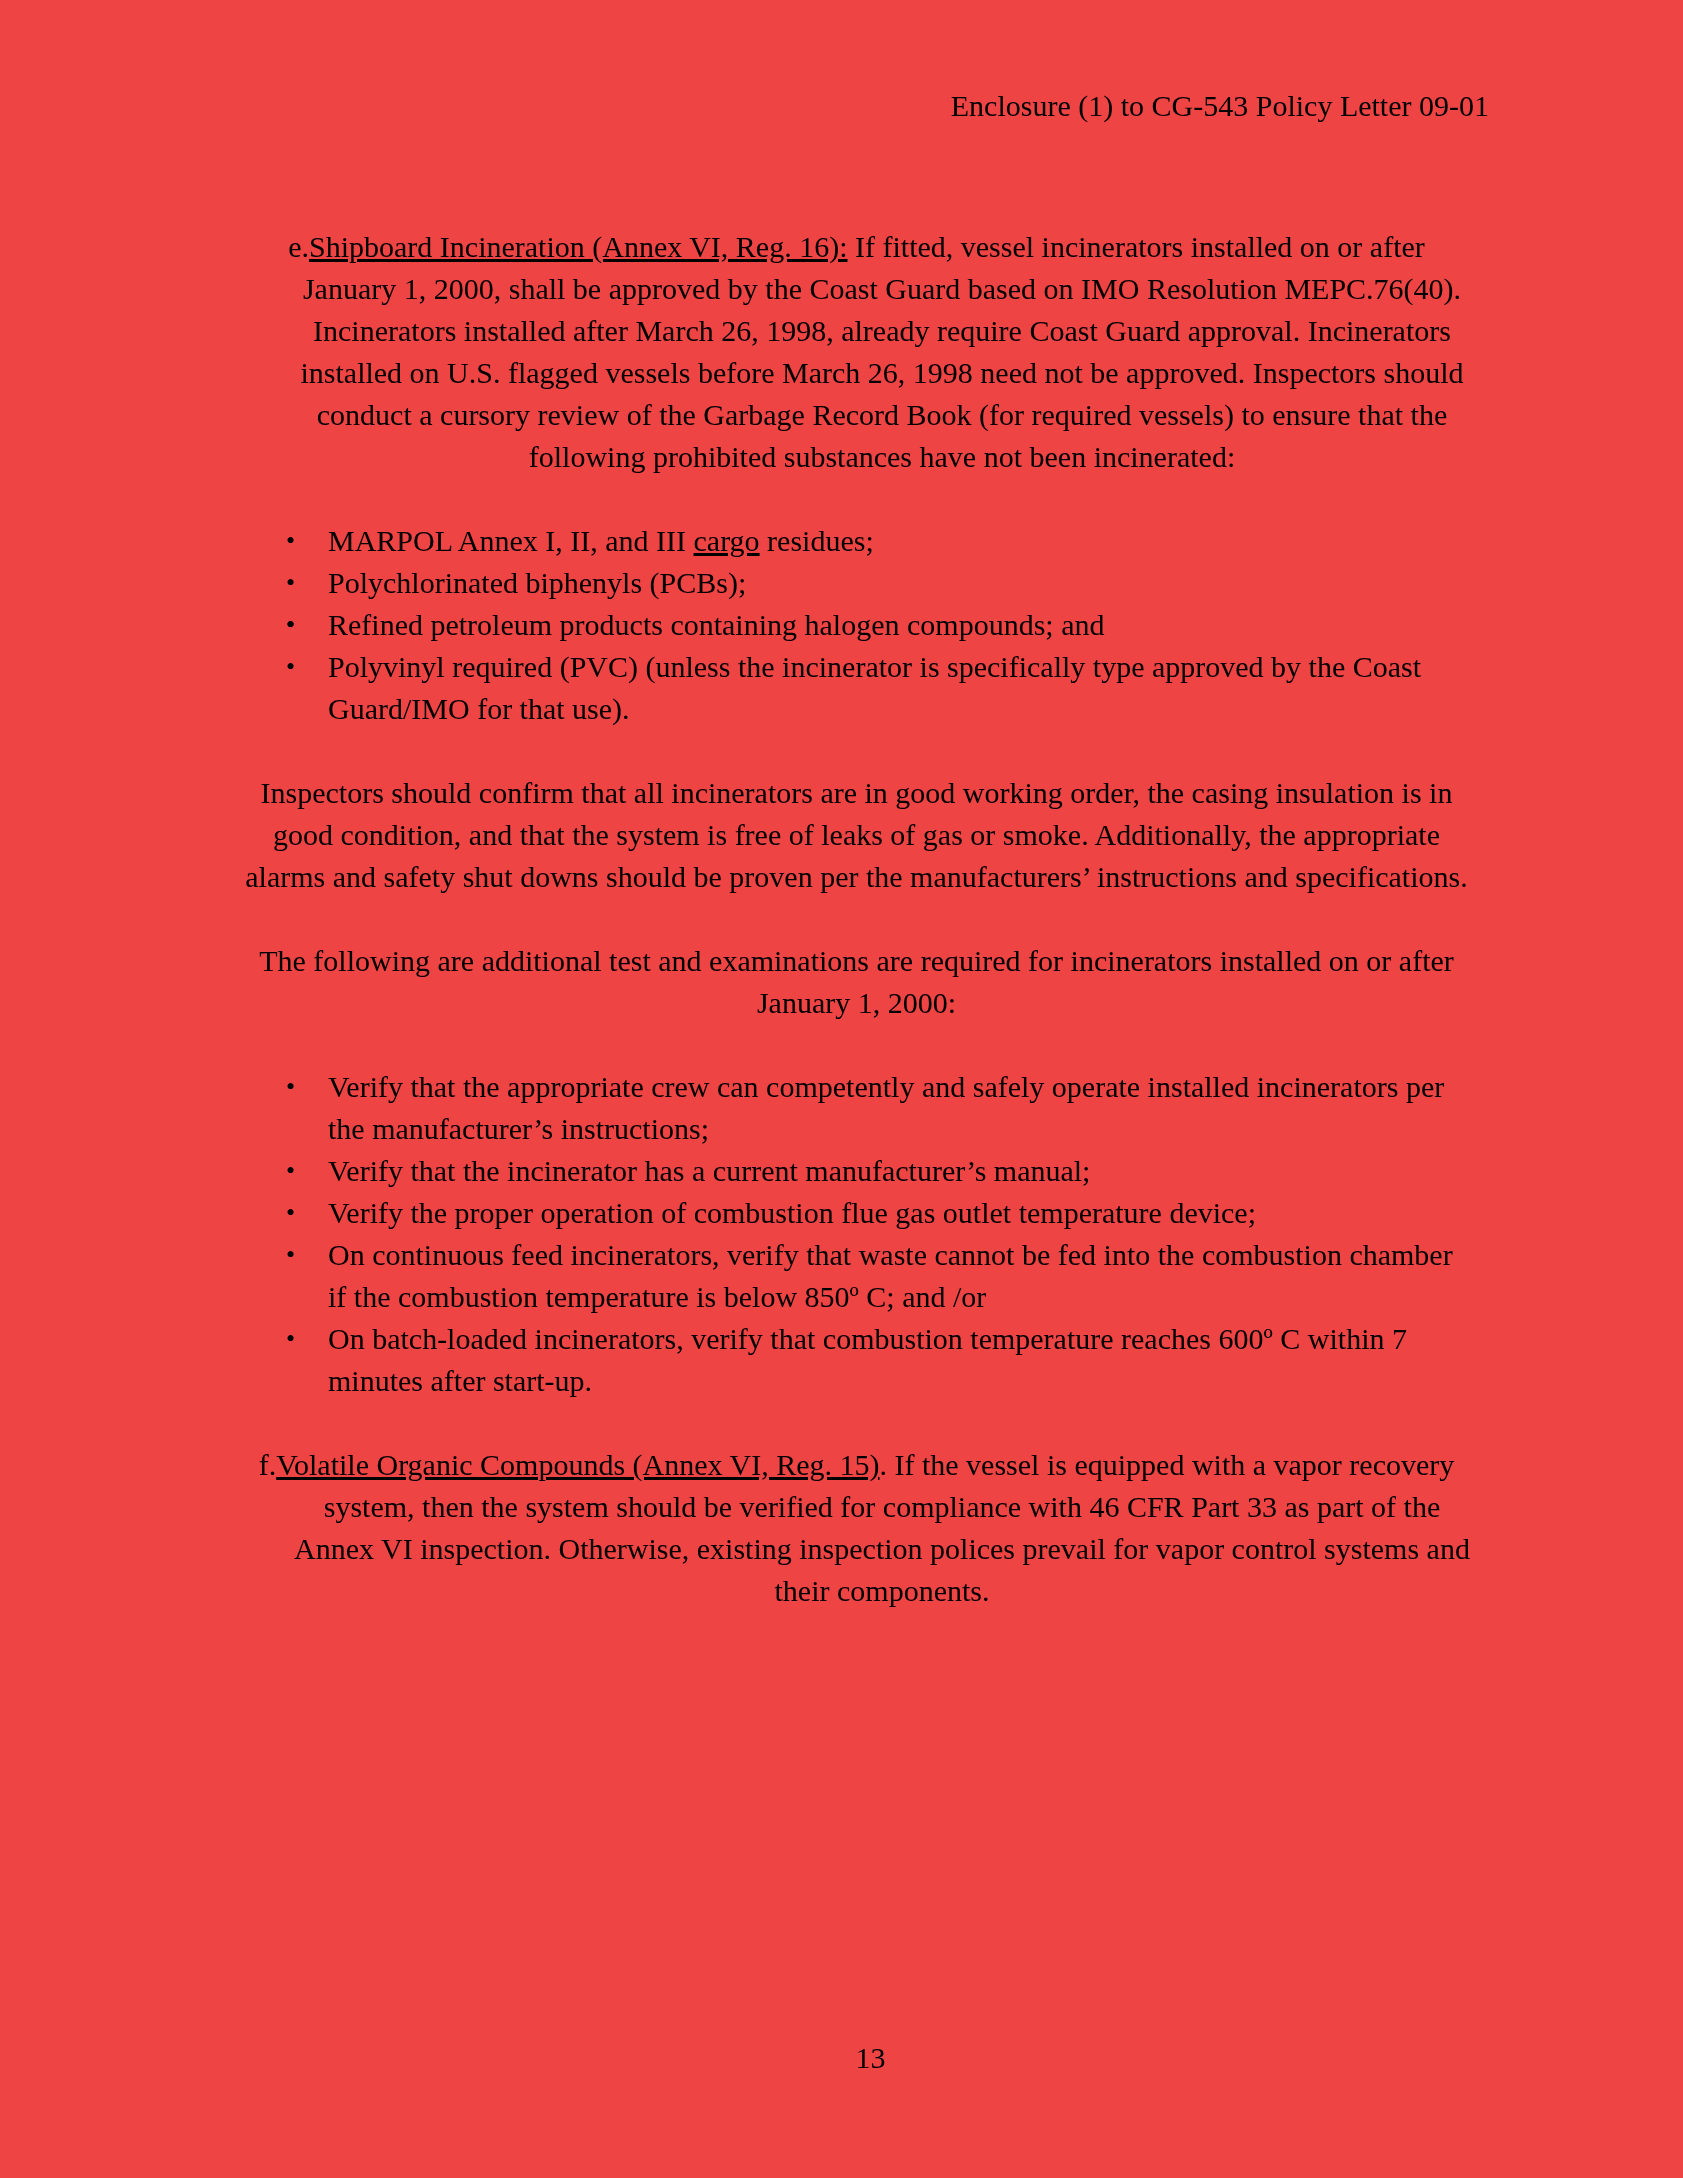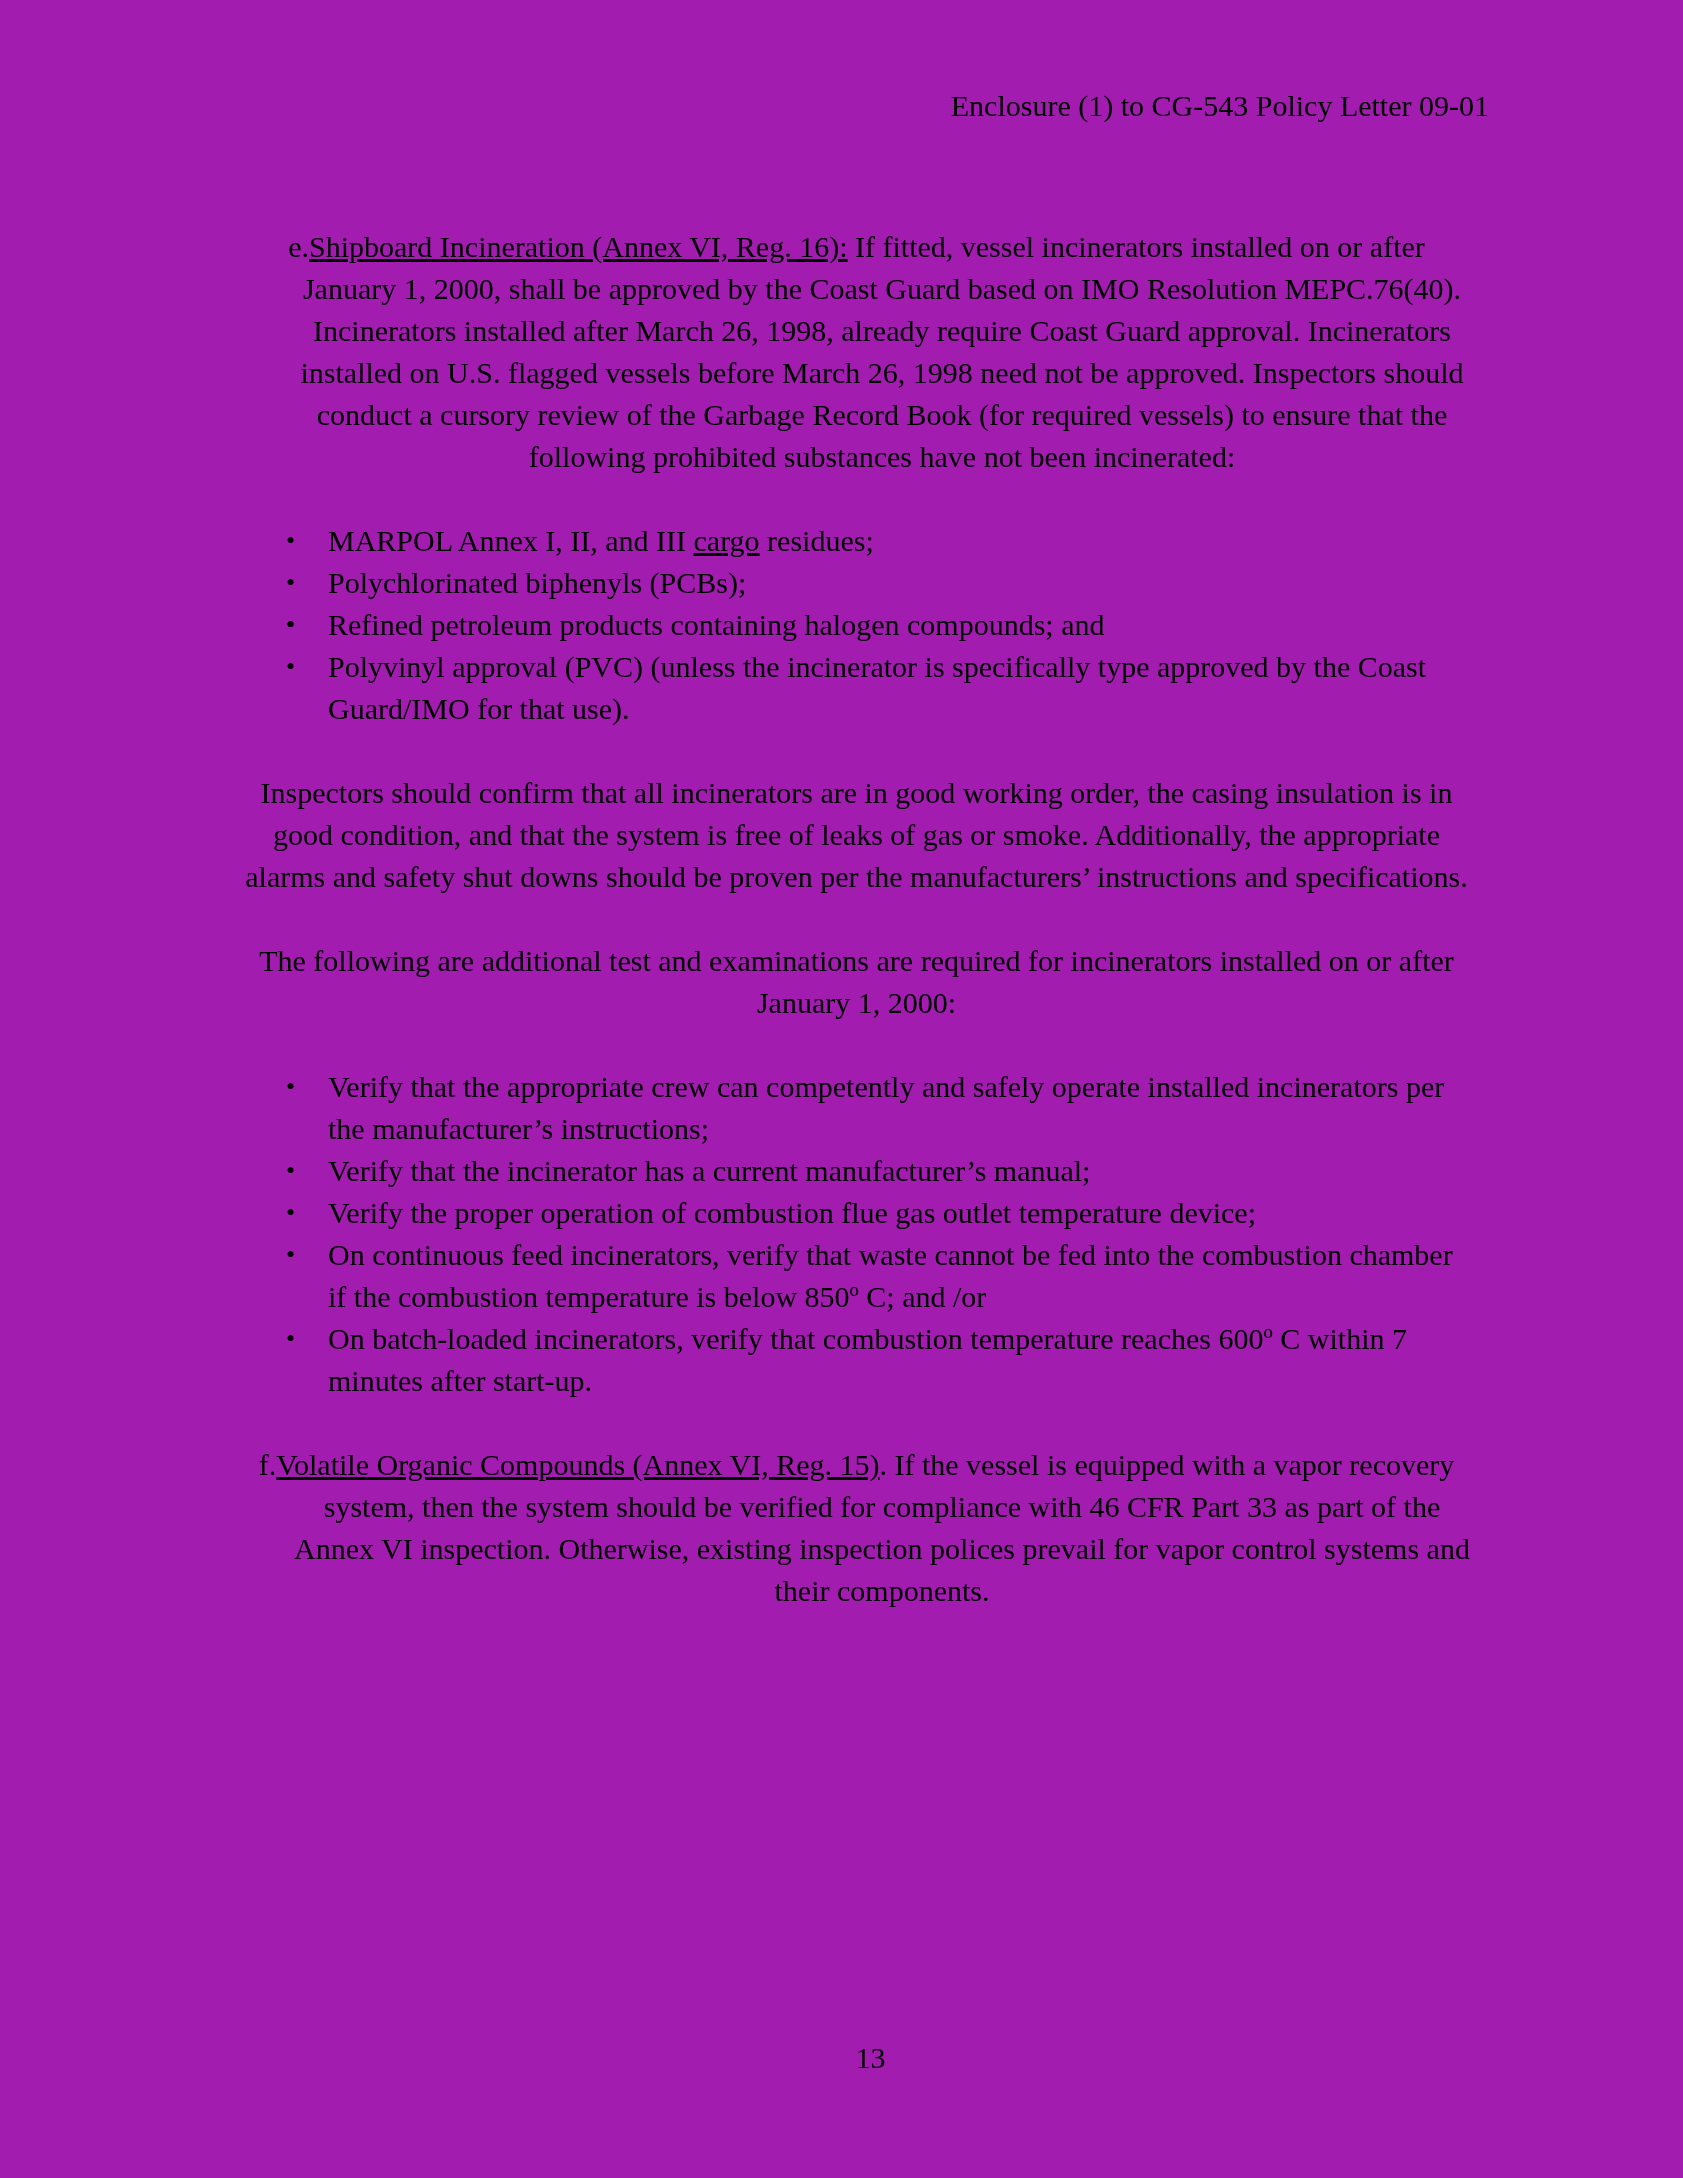--- a/index.html
+++ b/index.html
@@ -8,21 +8,21 @@
     background: #ffffff;
   }
   body {
     font-family: "Liberation Serif", "DejaVu Serif", serif;
     color: #000000;
   }
   .page {
     position: relative;
     width: 1683px;
     height: 2178px;
-    background: #a21caf;
+    background: #ef4444;
     box-sizing: border-box;
     overflow: hidden;
   }
   .header {
     position: absolute;
     top: 87px;
     right: 194px;
     font-size: 30px;
     line-height: 1.25;
     white-space: nowrap;
@@ -92,21 +92,21 @@
 
     <p class="para hang"><span class="marker">e.</span><u class="ttl">Shipboard Incineration (Annex VI, Reg. 16):</u><span>  If fitted, vessel incinerators installed on or after January 1, 2000, shall be approved by the Coast Guard based on IMO Resolution MEPC.76(40).  Incinerators installed after March 26, 1998, already require Coast Guard approval.  Incinerators installed on U.S. flagged vessels before March 26, 1998 need not be approved.  Inspectors should conduct a cursory review of the Garbage Record Book (for required vessels) to ensure that the following prohibited substances have not been incinerated:</span></p>
 
     <div class="spacer"></div>
 
     <ul class="bullets listone">
       <li><span class="bullet">•</span><span>MARPOL Annex I, II, and III </span><u>cargo</u><span> residues;</span></li>
       <li><span class="bullet">•</span><span>Polychlorinated biphenyls (PCBs);</span></li>
       <li><span class="bullet">•</span></li>
       <li><span class="bullet">•</span><span>Refined petroleum products containing halogen compounds; and</span></li>
-      <li><span class="bullet">•</span><span>Polyvinyl approval (PVC) (unless the incinerator is specifically type approved by the Coast Guard/IMO for that use).</span></li>
+      <li><span class="bullet">•</span><span>Polyvinyl required (PVC) (unless the incinerator is specifically type approved by the Coast Guard/IMO for that use).</span></li>
     </ul>
 
     <div class="spacer"></div>
 
     <p class="para">Inspectors should confirm that all incinerators are in good working order, the casing insulation is in good condition, and that the system is free of leaks of gas or smoke.  Additionally, the appropriate alarms and safety shut downs should be proven per the manufacturers’ instructions and specifications.</p>
 
     <div class="spacer"></div>
 
     <p class="para">The following are additional test and examinations are required for incinerators installed on or after January 1, 2000:</p>
 

